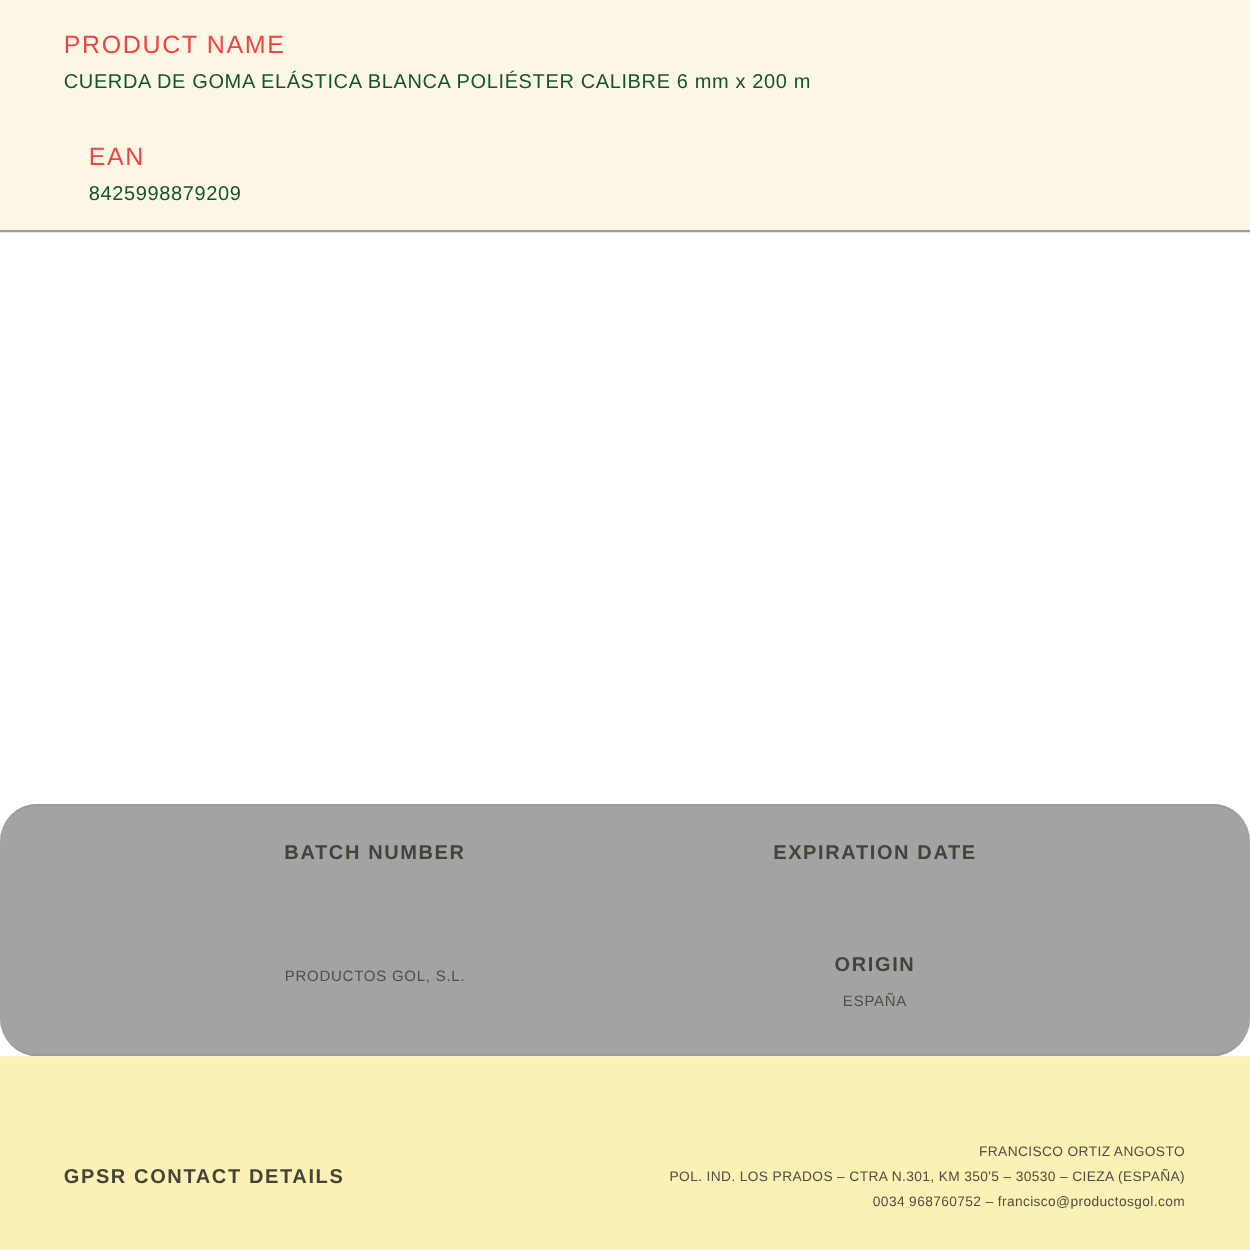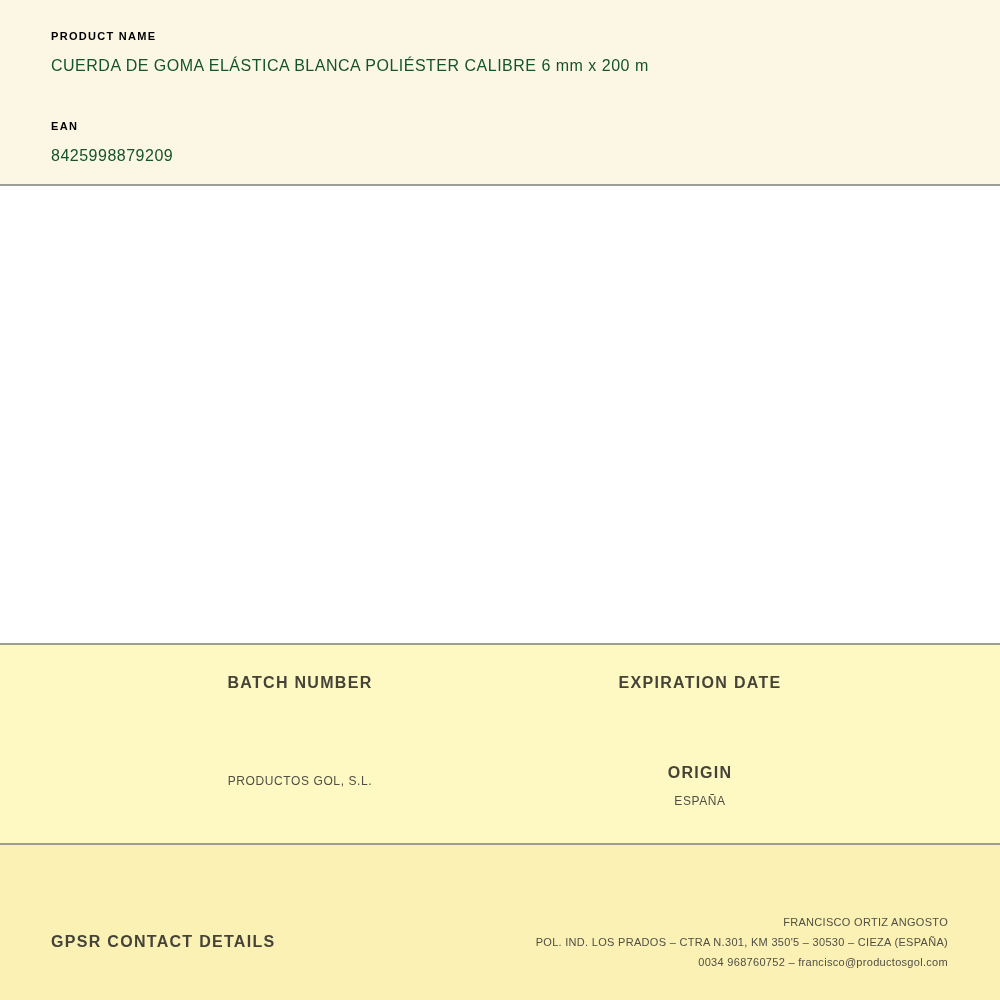--- a/index.html
+++ b/index.html
@@ -18,49 +18,50 @@
   }
 
   
   .section-top {
     height: 186px;
     background: #FCF7E5;
     border-bottom: 2px solid #9D9D95;
     padding: 26px 51px 0 51px;
   }
   .field-label {
-    font-size: 11px;
-    font-weight: bold;
-    color: #000000;
+    font-size: 20px;
+    font-weight: normal;
+    color: #ef4444;
     letter-spacing: 1.3px;
     line-height: 20px;
   }
   .field-value {
     font-size: 16px;
     font-weight: normal;
     color: #14532d;
     letter-spacing: 0.5px;
     line-height: 20px;
     margin-top: 10px;
   }
-  .field-group + .field-group { margin-top: 40px; }
+  .field-group + .field-group { margin-top: 40px; margin-left: 20px; }
 
   
   .section-image {
     height: 457px;
     background: #ffffff;
   }
 
   
   .section-info {
     height: 202px;
-    background: #fef9c3;
+    background: #a3a3a3;
     border-top: 2px solid #9D9D95;
     border-bottom: 2px solid #9D9D95;
     padding-top: 28px;
+    border-radius: 30px;
   }
   .info-grid {
     width: 800px;
     margin: 0 auto;
     display: grid;
     grid-template-columns: 1fr 1fr;
     row-gap: 42px;
     text-align: center;
   }
   .cell-label {

